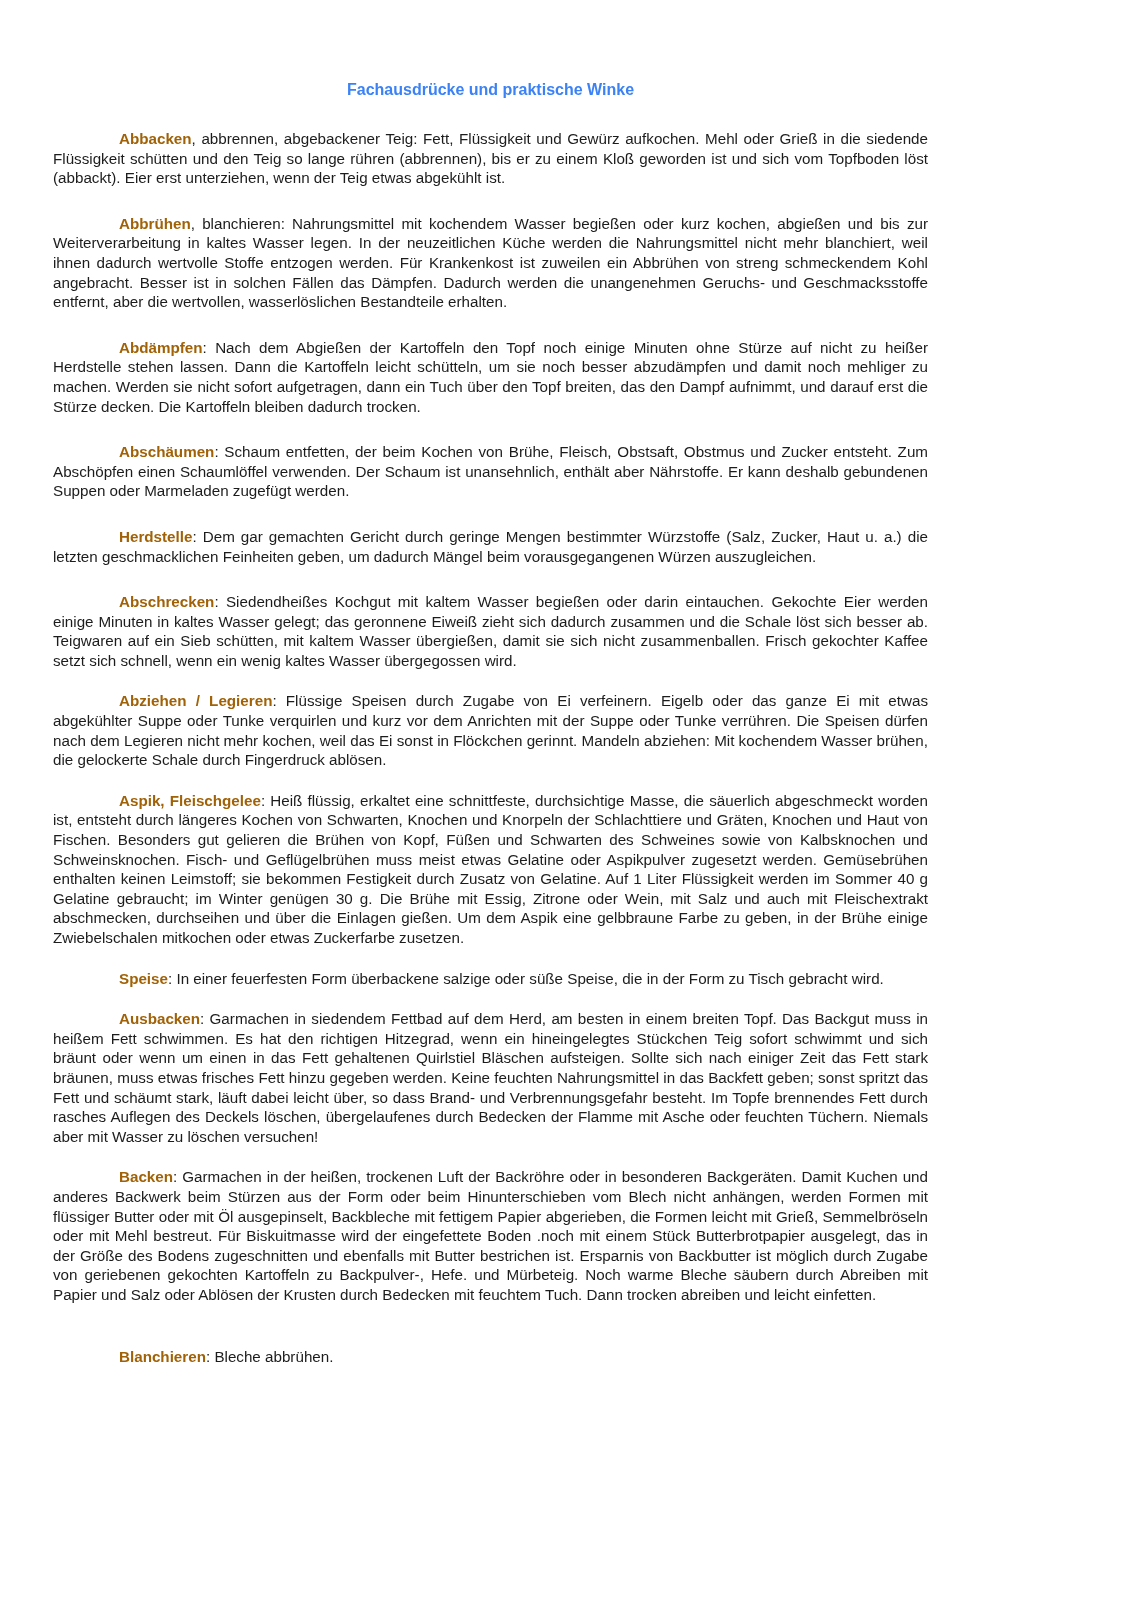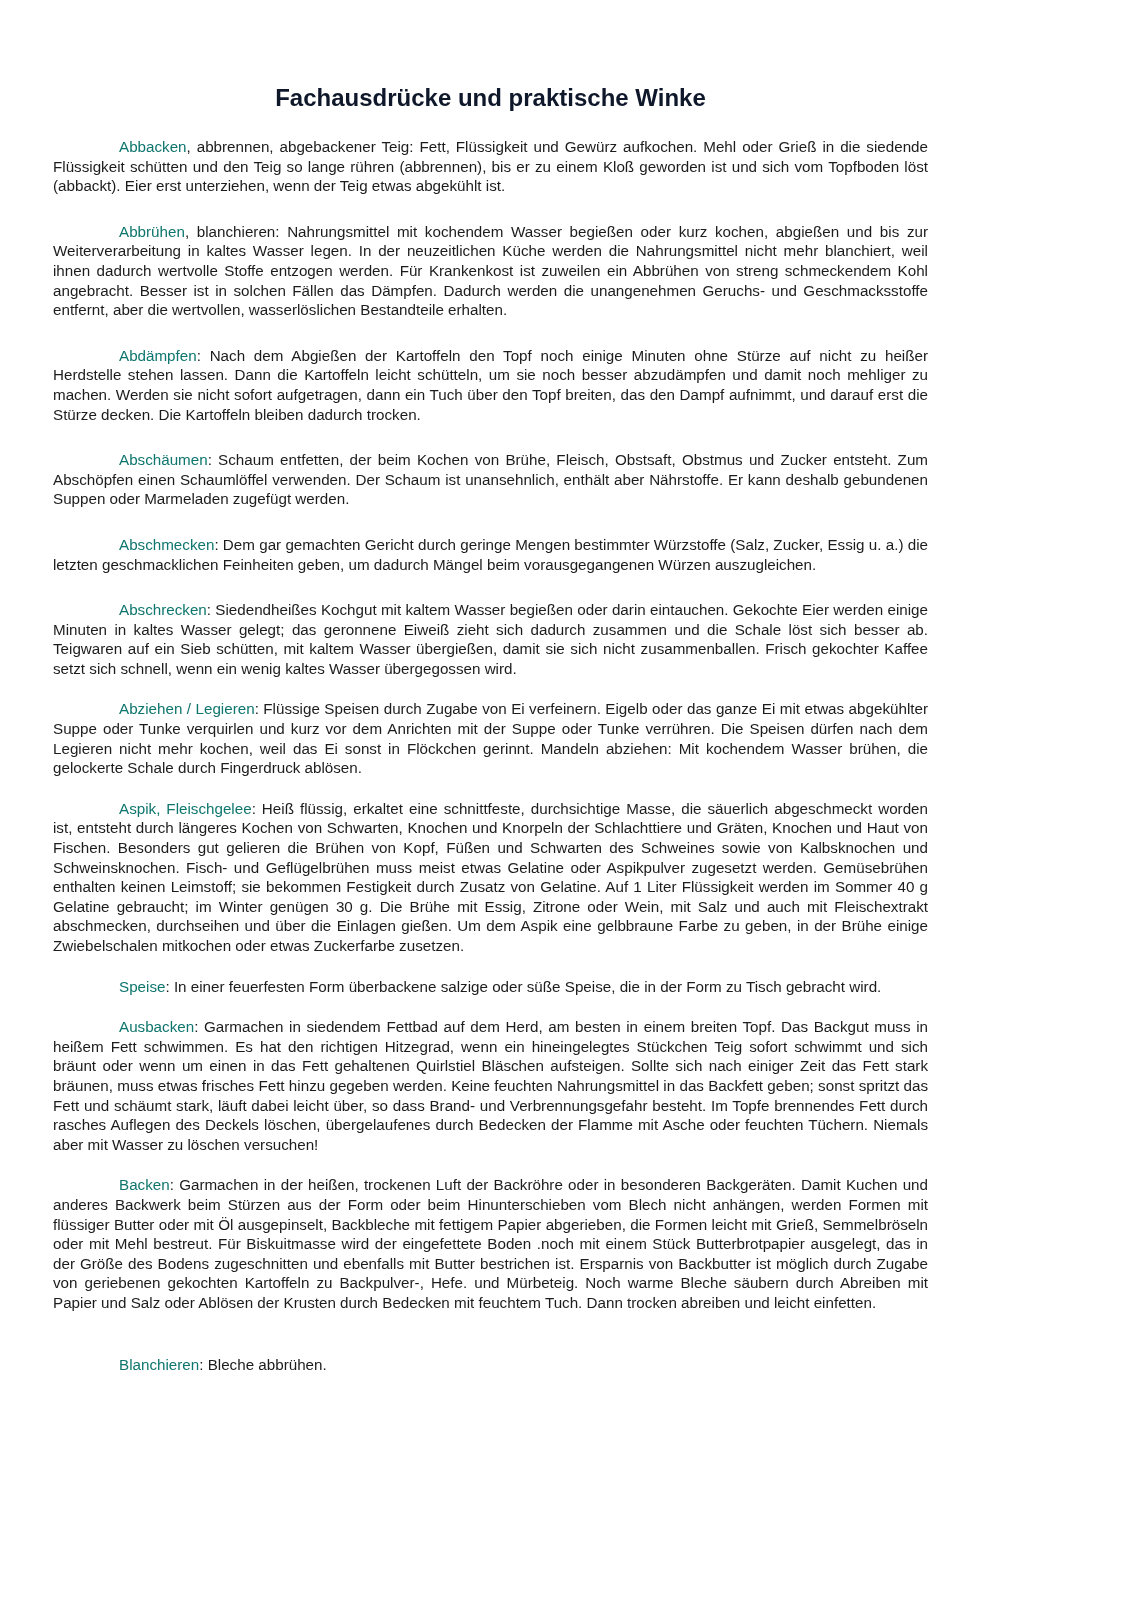--- a/index.html
+++ b/index.html
@@ -17,37 +17,37 @@
     }
     .page {
       position: absolute;
       left: 53px;
       top: 78px;
       width: 875px;
     }
     .title {
       text-align: center;
       font-weight: bold;
-      font-size: 24px;
+      font-size: 16px;
       line-height: 24px;
-      margin: 8px 0 27px 0;
+      margin: 0 0 27px 0;
       padding-left: 0;
-      color: #0f172a;
+      color: #3b82f6;
     }
     .entry {
       font-size: 15.2px;
       line-height: 19.6px;
       text-align: justify;
       text-indent: 66px;
       margin: 0;
       color: #1c1c1c;
     }
     .entry .term {
-      font-weight: normal;
-      color: #0f766e;
+      font-weight: bold;
+      color: #a16207;
     }
     .gap-lg { height: 26px; }
     .gap-md { height: 21px; }
   </style>
 </head>
 <body>
 
 <div class="page">
   <h1 class="title">Fachausdrücke und praktische Winke</h1>
 
@@ -56,21 +56,21 @@
 
   <p class="entry"><span class="term">Abbrühen</span><span>, blanchieren: Nahrungsmittel mit kochendem Wasser begießen oder kurz kochen, abgießen und bis zur Weiterverarbeitung in kaltes Wasser legen. In der neuzeitlichen Küche werden die Nahrungsmittel nicht mehr blanchiert, weil ihnen dadurch wertvolle Stoffe entzogen werden. Für Krankenkost ist zuweilen ein Abbrühen von streng schmeckendem Kohl angebracht. Besser ist in solchen Fällen das Dämpfen. Dadurch werden die unangenehmen Geruchs- und Geschmacksstoffe entfernt, aber die wertvollen, wasserlöslichen Bestandteile erhalten.</span></p>
   <div class="gap-lg"></div>
 
   <p class="entry"><span class="term">Abdämpfen</span><span>: Nach dem Abgießen der Kartoffeln den Topf noch einige Minuten ohne Stürze auf nicht zu heißer Herdstelle stehen lassen. Dann die Kartoffeln leicht schütteln, um sie noch besser abzudämpfen und damit noch mehliger zu machen. Werden sie nicht sofort aufgetragen, dann ein Tuch über den Topf breiten, das den Dampf aufnimmt, und darauf erst die Stürze decken. Die Kartoffeln bleiben dadurch trocken.</span></p>
   <div class="gap-lg"></div>
 
   <p class="entry"><span class="term">Abschäumen</span><span>: Schaum entfetten, der beim Kochen von Brühe, Fleisch, Obstsaft, Obstmus und Zucker entsteht. Zum Abschöpfen einen Schaumlöffel verwenden. Der Schaum ist unansehnlich, enthält aber Nährstoffe. Er kann deshalb gebundenen Suppen oder Marmeladen zugefügt werden.</span></p>
   <div class="gap-lg"></div>
 
-  <p class="entry"><span class="term">Abschmecken</span><span>: Dem gar gemachten Gericht durch geringe Mengen bestimmter Würzstoffe (Salz, Zucker, Essig u. a.) die letzten geschmacklichen Feinheiten geben, um dadurch Mängel beim vorausgegangenen Würzen auszugleichen.</span></p>
+  <p class="entry"><span class="term">Herdstelle</span><span>: Dem gar gemachten Gericht durch geringe Mengen bestimmter Würzstoffe (Salz, Zucker, Haut u. a.) die letzten geschmacklichen Feinheiten geben, um dadurch Mängel beim vorausgegangenen Würzen auszugleichen.</span></p>
   <div class="gap-lg"></div>
 
   <p class="entry"><span class="term">Abschrecken</span><span>: Siedendheißes Kochgut mit kaltem Wasser begießen oder darin eintauchen. Gekochte Eier werden einige Minuten in kaltes Wasser gelegt; das geronnene Eiweiß zieht sich dadurch zusammen und die Schale löst sich besser ab. Teigwaren auf ein Sieb schütten, mit kaltem Wasser übergießen, damit sie sich nicht zusammenballen. Frisch gekochter Kaffee setzt sich schnell, wenn ein wenig kaltes Wasser übergegossen wird.</span></p>
   <div class="gap-md"></div>
 
   <p class="entry"><span class="term">Abziehen / Legieren</span><span>: Flüssige Speisen durch Zugabe von Ei verfeinern. Eigelb oder das ganze Ei mit etwas abgekühlter Suppe oder Tunke verquirlen und kurz vor dem Anrichten mit der Suppe oder Tunke verrühren. Die Speisen dürfen nach dem Legieren nicht mehr kochen, weil das Ei sonst in Flöckchen gerinnt. Mandeln abziehen: Mit kochendem Wasser brühen, die gelockerte Schale durch Fingerdruck ablösen.</span></p>
   <div class="gap-md"></div>
 
   <p class="entry"><span class="term">Aspik, Fleischgelee</span><span>: Heiß flüssig, erkaltet eine schnittfeste, durchsichtige Masse, die säuerlich abgeschmeckt worden ist, entsteht durch längeres Kochen von Schwarten, Knochen und Knorpeln der Schlachttiere und Gräten, Knochen und Haut von Fischen. Besonders gut gelieren die Brühen von Kopf, Füßen und Schwarten des Schweines sowie von Kalbsknochen und Schweinsknochen. Fisch- und Geflügelbrühen muss meist etwas Gelatine oder Aspikpulver zugesetzt werden. Gemüsebrühen enthalten keinen Leimstoff; sie bekommen Festigkeit durch Zusatz von Gelatine. Auf 1 Liter Flüssigkeit werden im Sommer 40 g Gelatine gebraucht; im Winter genügen 30 g. Die Brühe mit Essig, Zitrone oder Wein, mit Salz und auch mit Fleischextrakt abschmecken, durchseihen und über die Einlagen gießen. Um dem Aspik eine gelbbraune Farbe zu geben, in der Brühe einige Zwiebelschalen mitkochen oder etwas Zuckerfarbe zusetzen.</span></p>
   <div class="gap-md"></div>

